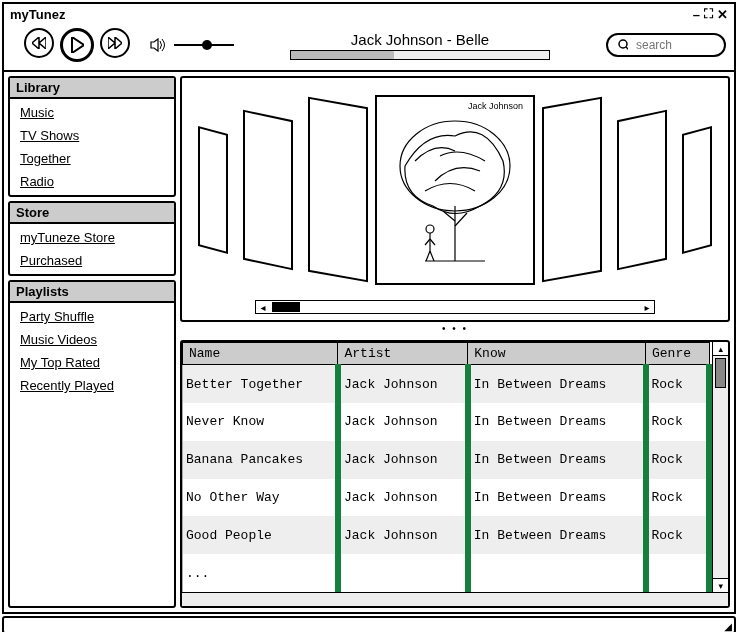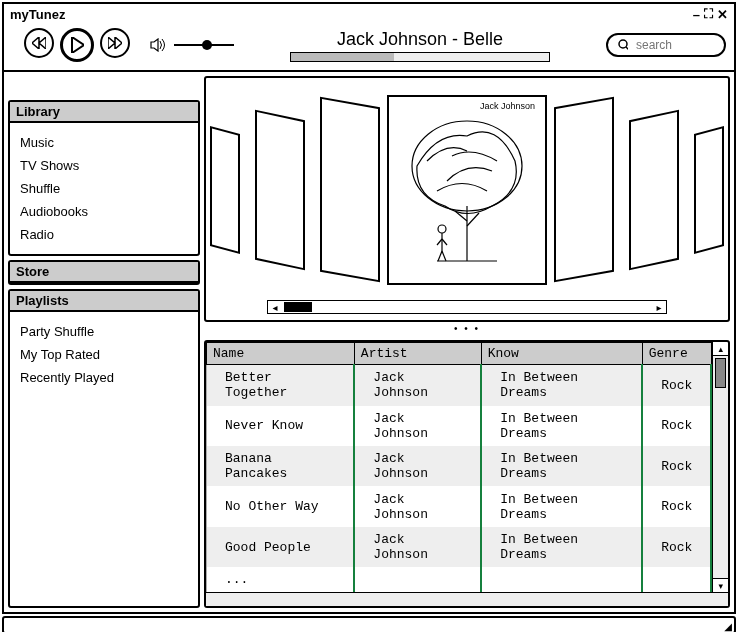--- a/index.html
+++ b/index.html
@@ -54,21 +54,21 @@
   }
   .vol-track::after {
     content: ""; position: absolute; top: -4px; left: 28px;
     width: 10px; height: 10px; background: #000; border-radius: 50%;
   }
   .now-playing {
     flex: 1;
     display: flex; flex-direction: column; align-items: center;
     gap: 2px;
   }
-  .np-title { font-size: 18px; }
+  .np-title { font-size: 15px; }
   .np-bar {
     width: 260px; height: 10px;
     border: 1.5px solid #000;
     background: #eee;
     position: relative;
   }
   .np-bar-inner {
     position: absolute; left: 0; top: 0; bottom: 0;
     width: 40%; background: #bbb;
   }
@@ -80,38 +80,37 @@
     width: 120px;
   }
   .search-pill input {
     border: none; outline: none; width: 80px;
     font-family: inherit; font-size: 12px;
     color: #0369a1;
     background: transparent;
   }
   .body-row { flex: 1; display: flex; min-height: 0; }
   .sidebar {
-    width: 200px;
+    width: 176px;
     display: flex; flex-direction: column;
     gap: 4px;
     padding: 4px;
-    margin-top: 24px;
   }
   .panel {
     border: 2px solid #000;
     border-radius: 3px;
     background: #fff;
   }
   .panel-header {
     background: #ccc;
     border-bottom: 2px solid #000;
     padding: 2px 6px;
     font-weight: bold;
   }
-  .panel-body { padding: 8px 0; }
+  .panel-body { padding: 2px 0; text-decoration: underline; }
   .side-item {
     padding: 4px 10px;
     cursor: pointer;
   }
   .main {
     flex: 1;
     display: flex; flex-direction: column;
     padding: 4px 4px 4px 0;
     gap: 4px;
     min-width: 0;
@@ -178,22 +177,22 @@
   th {
     background: #ccc;
     border: 1px solid #000;
     text-align: left;
     padding: 3px 6px;
     font-weight: normal;
     margin-top: 36px;
   }
   td {
     border-left: 1px solid #aaa;
-    border-right: 2px solid #15803d;
-    padding: 4px 18px;
+    border-right: 6px solid #15803d;
+    padding: 4px 3px;
   }
   tbody tr:nth-child(odd) td { background: #eee; }
   tbody tr:nth-child(even) td { background: #fff; }
   .vscroll {
     width: 16px; border-left: 1.5px solid #000;
     display: flex; flex-direction: column;
   }
   .vscroll .arrow {
     height: 14px; border-bottom: 1px solid #000;
     text-align: center; font-size: 9px; line-height: 14px;
@@ -275,34 +274,38 @@
   </div>
 
   <div class="body-row">
 
     <div class="sidebar">
       <div class="panel">
         <div class="panel-header">Library</div>
         <div class="panel-body">
           <div class="side-item">Music</div>
           <div class="side-item">TV Shows</div>
-          <div class="side-item">Shuffle</div>
-          <div class="side-item">Audiobooks</div>
+          <div class="side-item">Together</div>
           <div class="side-item">Radio</div>
         </div>
       </div>
 
       <div class="panel">
         <div class="panel-header">Store</div>
+        <div class="panel-body">
+          <div class="side-item">myTuneze Store</div>
+          <div class="side-item">Purchased</div>
+        </div>
       </div>
 
       <div class="panel" style="flex:1">
         <div class="panel-header">Playlists</div>
         <div class="panel-body">
           <div class="side-item">Party Shuffle</div>
+          <div class="side-item">Music Videos</div>
           <div class="side-item">My Top Rated</div>
           <div class="side-item">Recently Played</div>
         </div>
       </div>
     </div>
 
     <div class="main">
 
       <div class="coverflow-box">
         <div class="coverflow">

